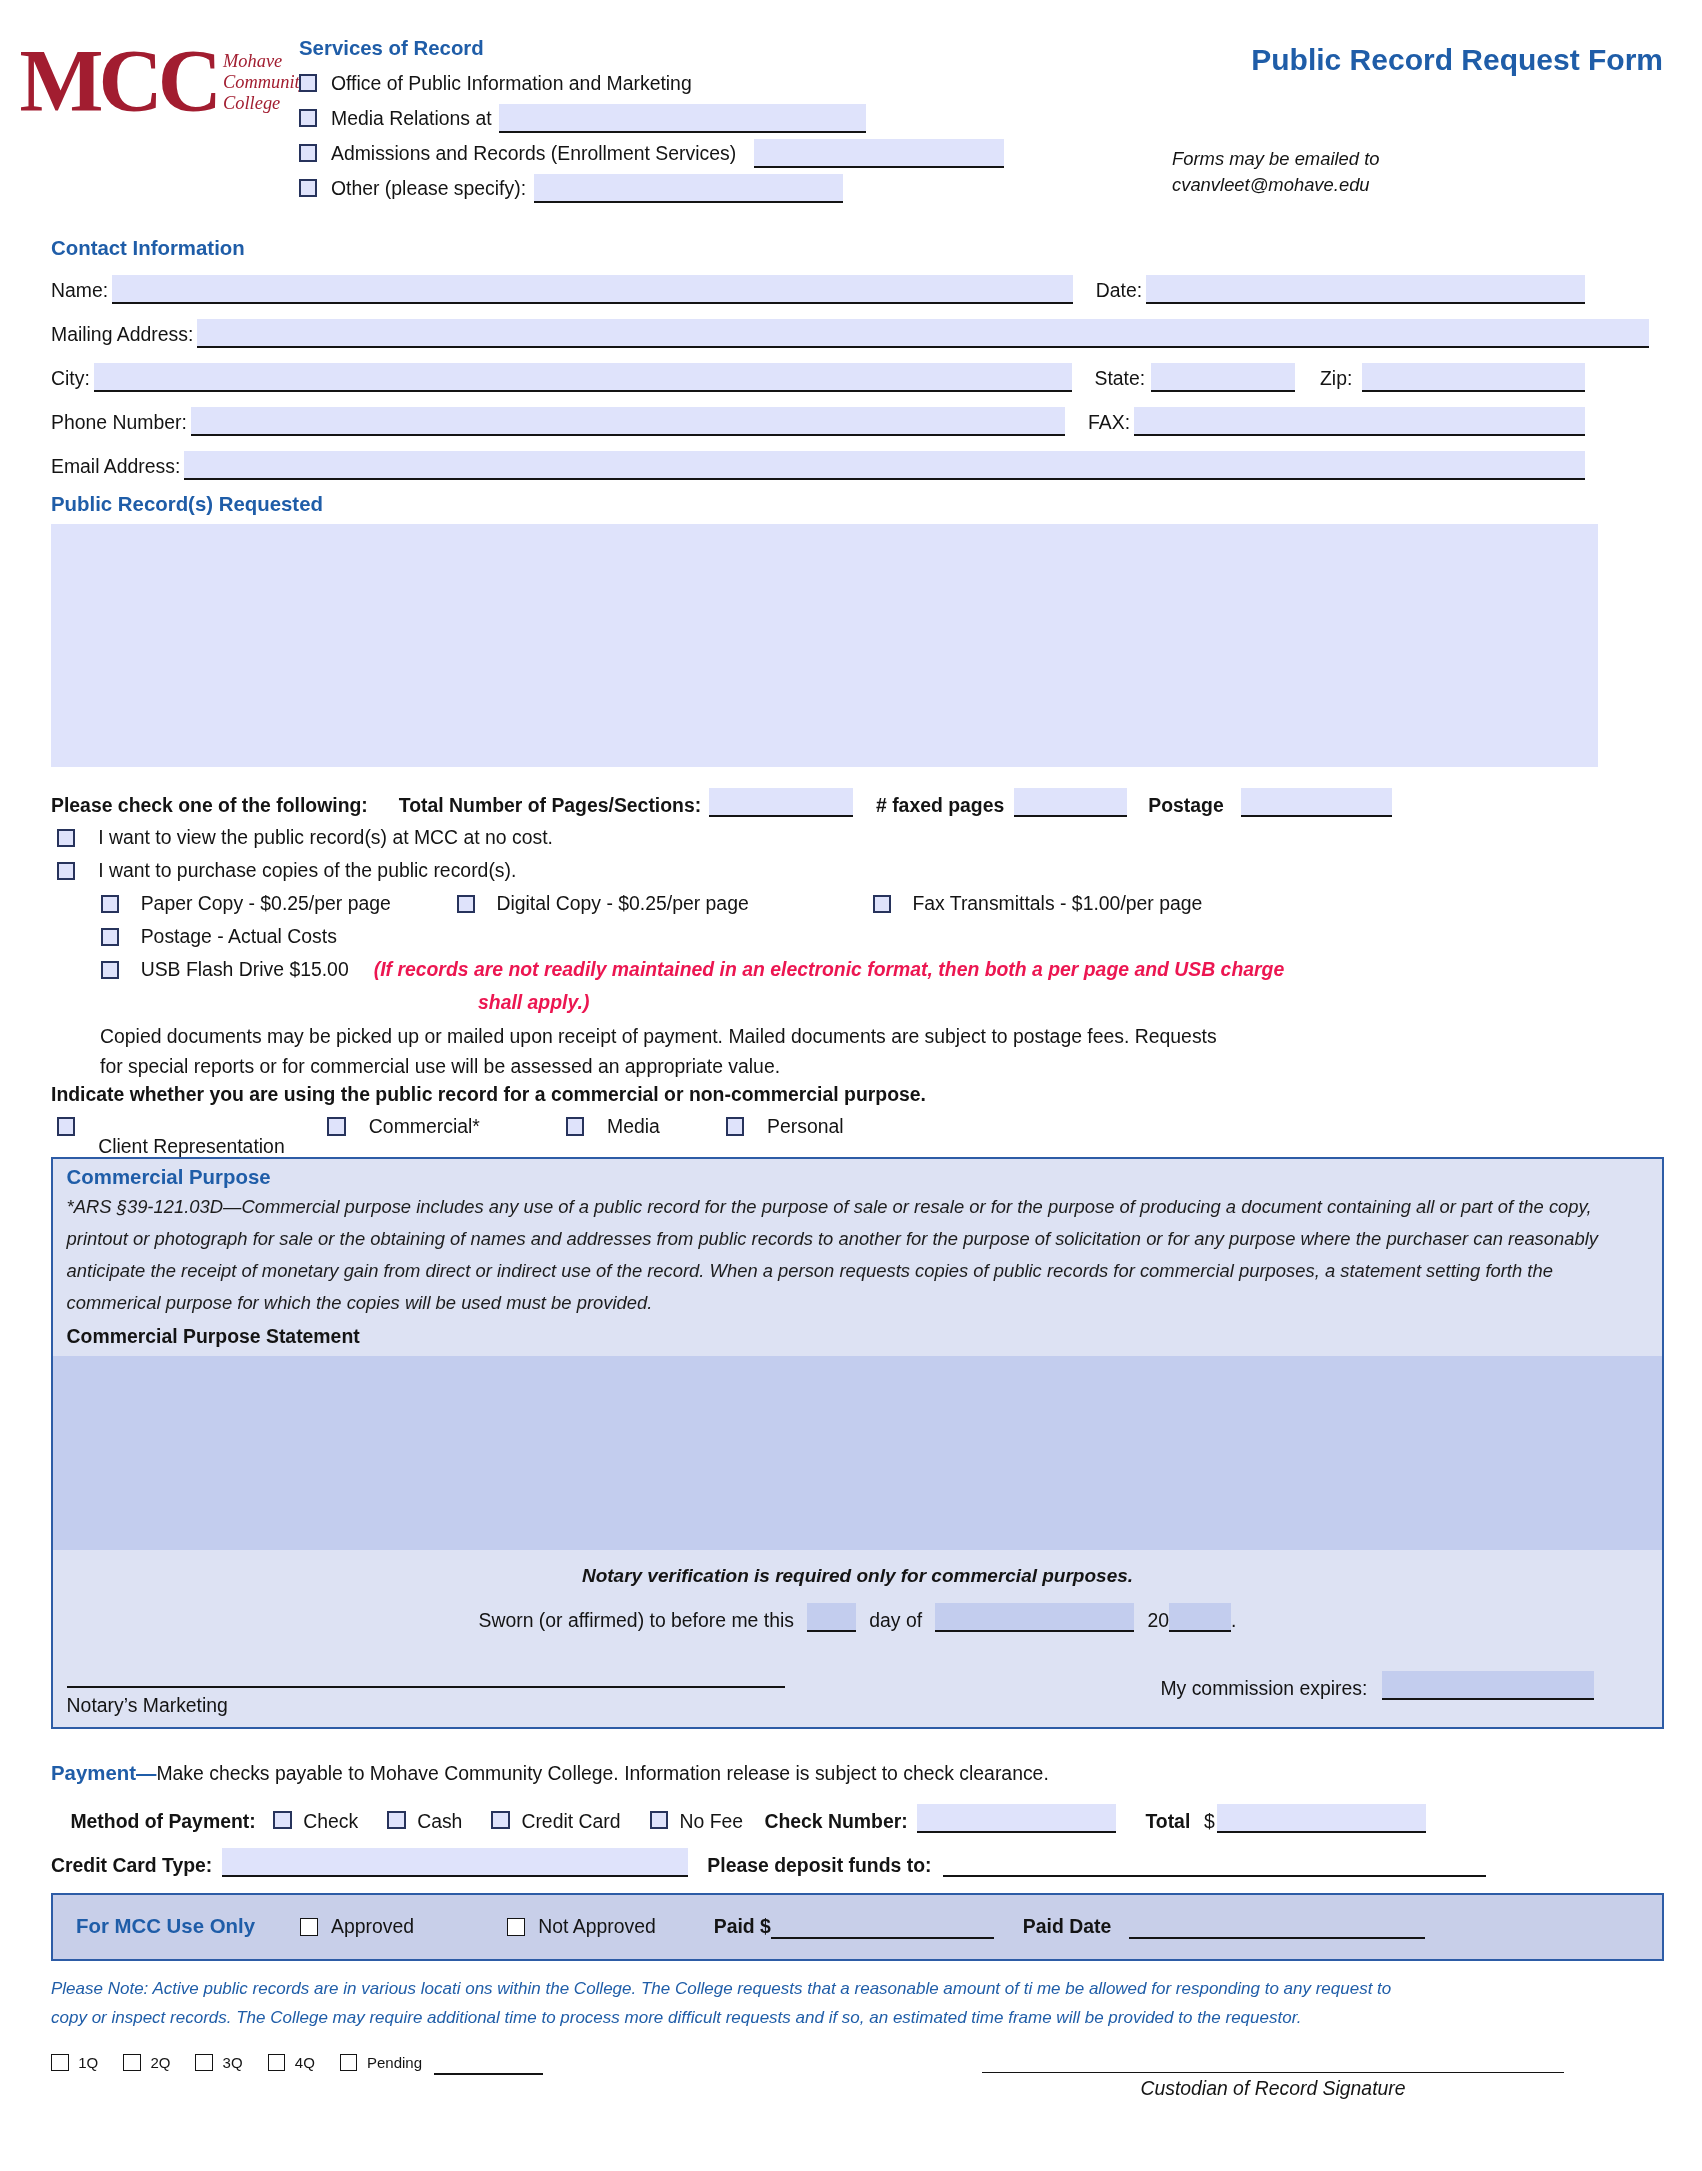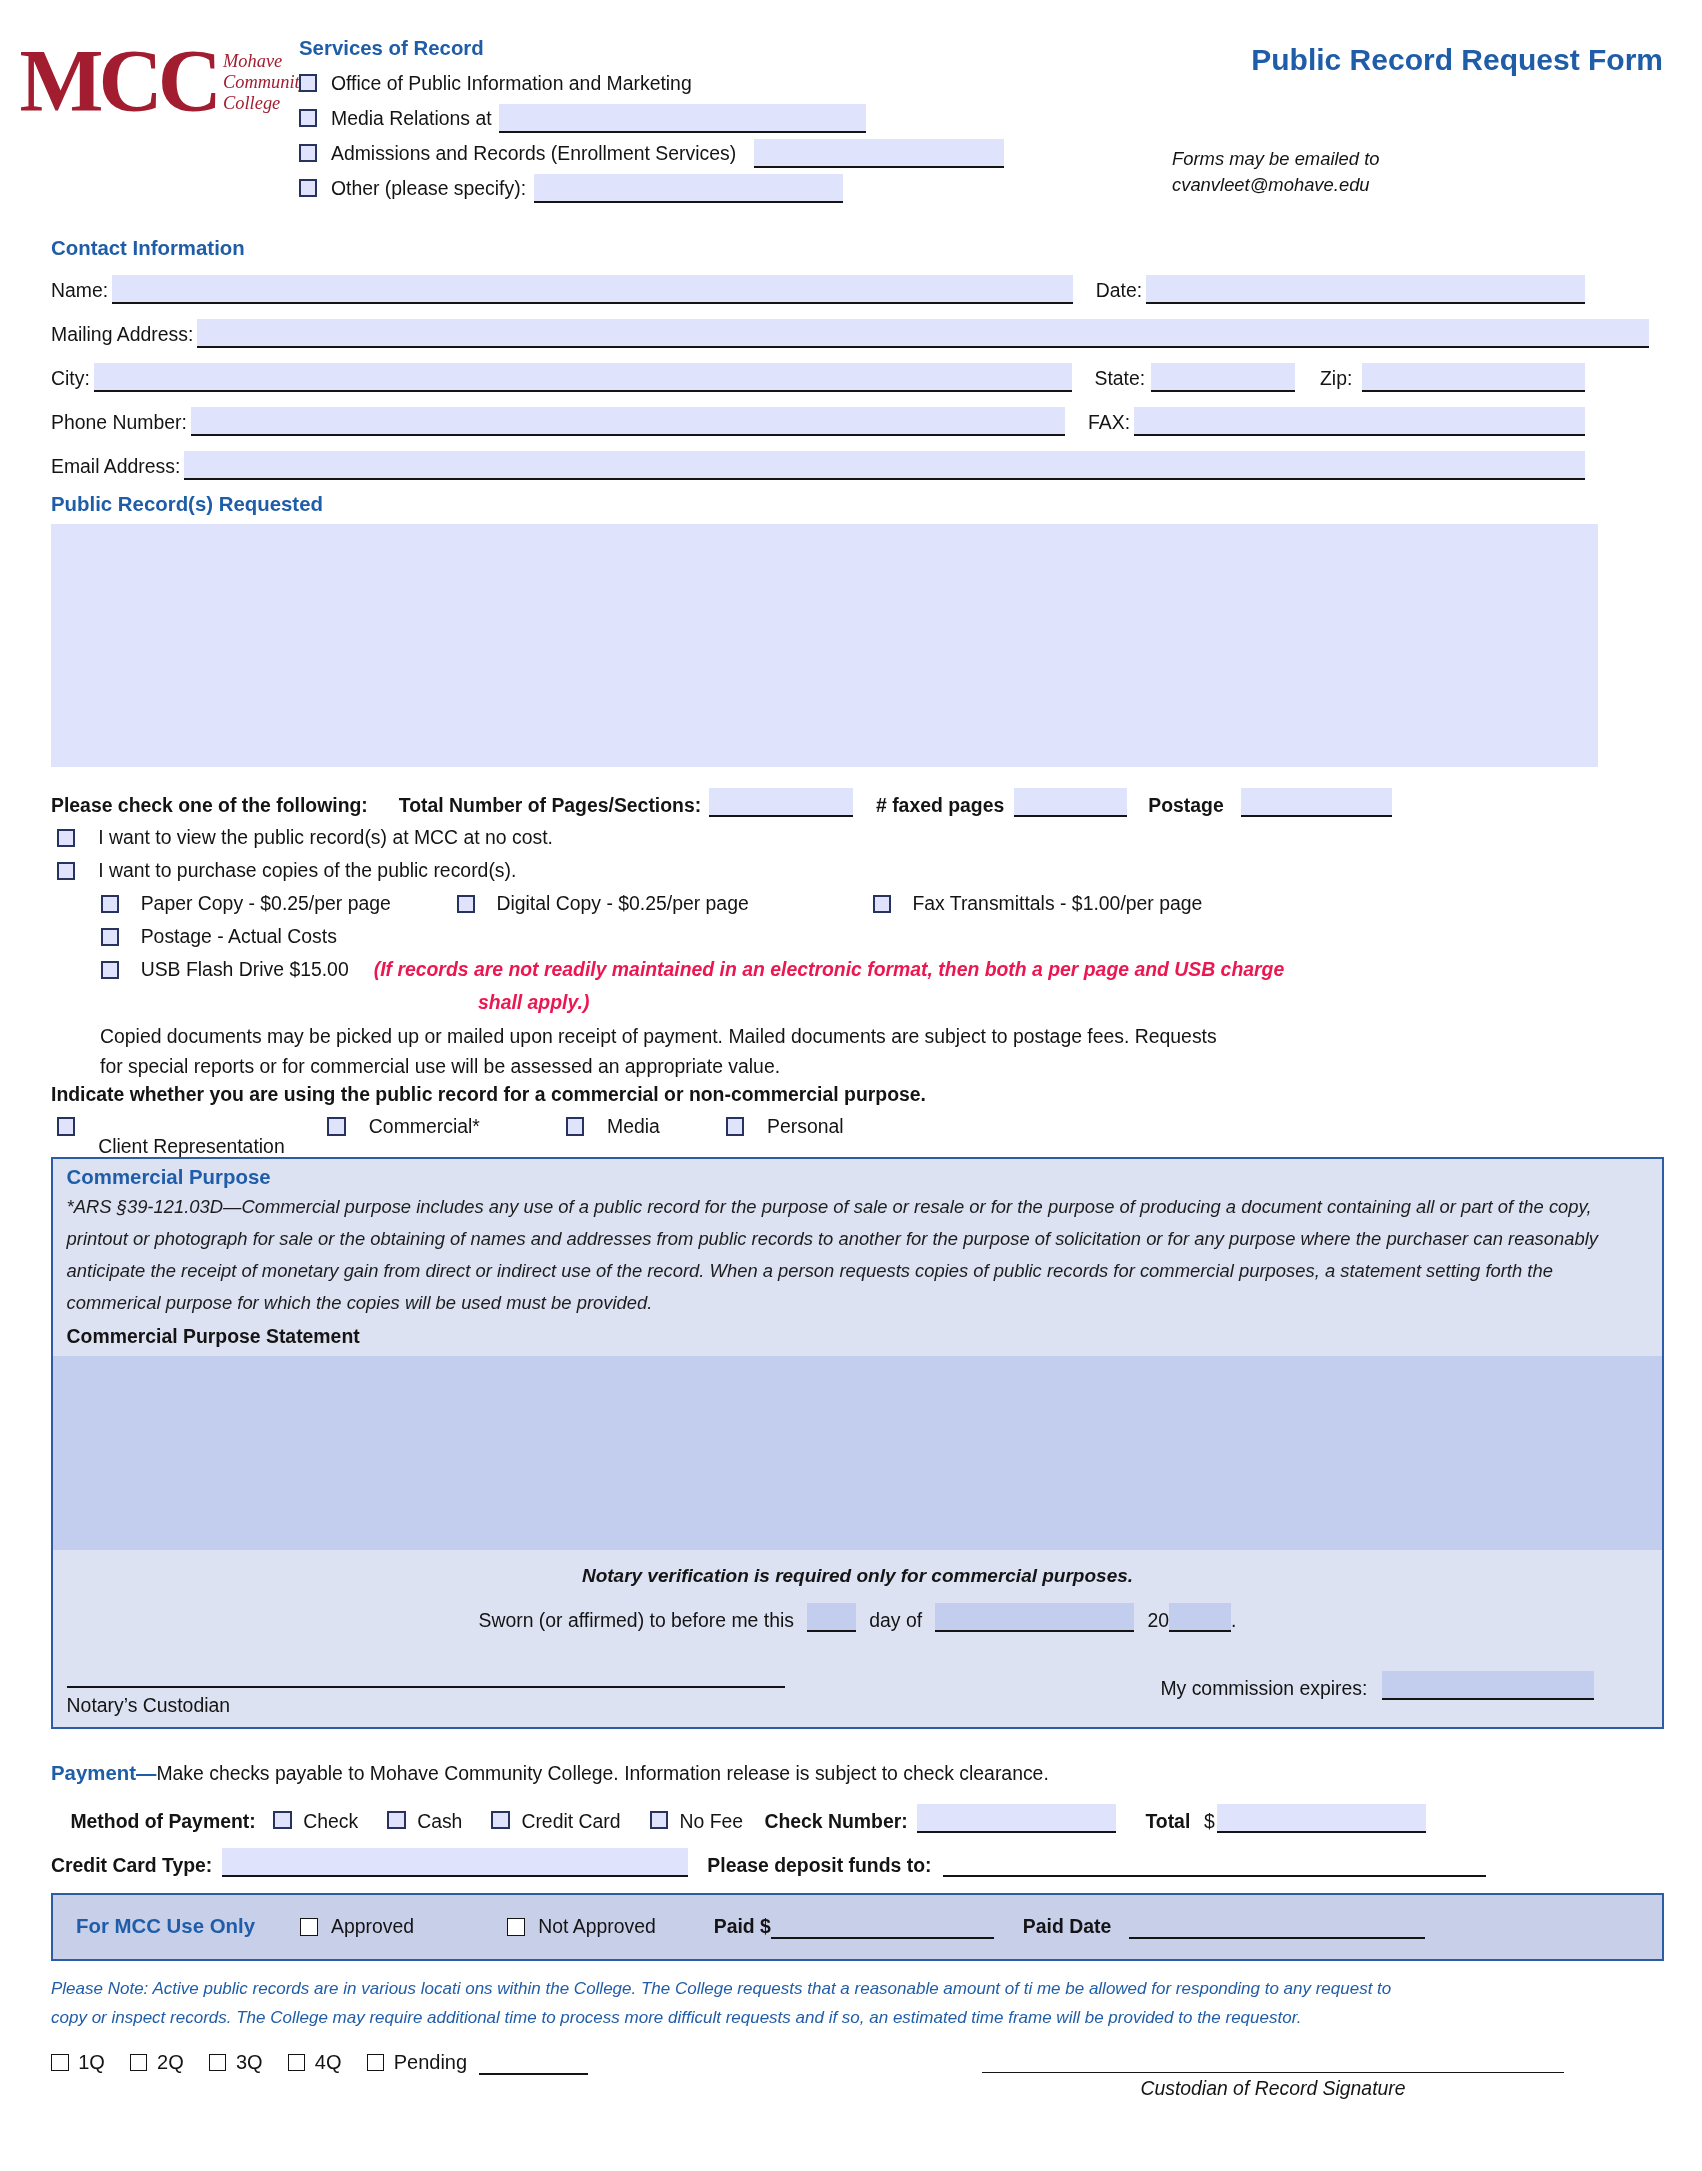--- a/index.html
+++ b/index.html
@@ -68,21 +68,21 @@
   #payment-line .blue { font-size:20.4px; }
   #method-row { display:flex; align-items:flex-end; margin-top:19.4px; margin-left:19.4px; font-size:19.4px; white-space:nowrap; }
   #method-row .cb, #ccrow .cb { margin-bottom:3.9px; }
   #ccrow { display:flex; align-items:flex-end; margin-top:15.5px; font-size:19.4px; white-space:nowrap; }
 
   #mcc-box { margin-top:15.5px; border:2.9px solid #2d5ca6; background:#c8cfe9; width:1613px; height:68px; display:flex; align-items:center; font-size:19.4px; white-space:nowrap; }
 
   #note-par { margin-top:13.6px; font-style:italic; color:#1f5da8; font-size:17px; line-height:29px; }
 
   #bottom-row { display:flex; justify-content:space-between; align-items:flex-start; margin-top:17.5px; }
-  #quarters { display:flex; align-items:center; font-size:20px; }
+  #quarters { display:flex; align-items:center; font-size:15px; }
   #quarters .cb { margin-right:9.7px; }
   #quarters .qlabel { margin-right:25px; }
   #pending-line { border-bottom:2.4px solid #141414; width:109px; height:25px; margin-left:11.6px; }
   #cust-sig { width:582px; margin-right:87px; text-align:center; }
   #cust-sig .sigline { border-bottom:1.9px solid #141414; height:23px; }
   #cust-sig .siglabel { font-style:italic; font-size:19.4px; margin-top:3.9px; font-family:"Liberation Sans", sans-serif; }
 </style>
 </head>
 <body>
 
@@ -242,21 +242,21 @@
         <span>Sworn (or affirmed) to before me this</span>
         <span class="fill dk" style="width:49px; margin:0 7.8px;"></span>
         <span>day of</span>
         <span class="fill dk" style="width:199px; margin:0 7.8px;"></span>
         <span>20</span><span class="fill dk" style="width:62px;"></span><span>.</span>
       </div>
 
       <div id="notary-bottom">
         <div>
           <span class="line" style="width:718px;"></span>
-          <div id="notary-sig-label">Notary’s Custodian</div>
+          <div id="notary-sig-label">Notary’s Marketing</div>
         </div>
         <div id="commission">
           <span>My commission expires:</span>
           <span class="fill dk" style="width:212px; margin-left:9.7px; vertical-align:bottom;"></span>
         </div>
       </div>
     </div>
 
     <div id="payment-line">
       <span class="blue b">Payment—</span><span>Make checks payable to Mohave Community College. Information release is subject to check clearance.</span>

